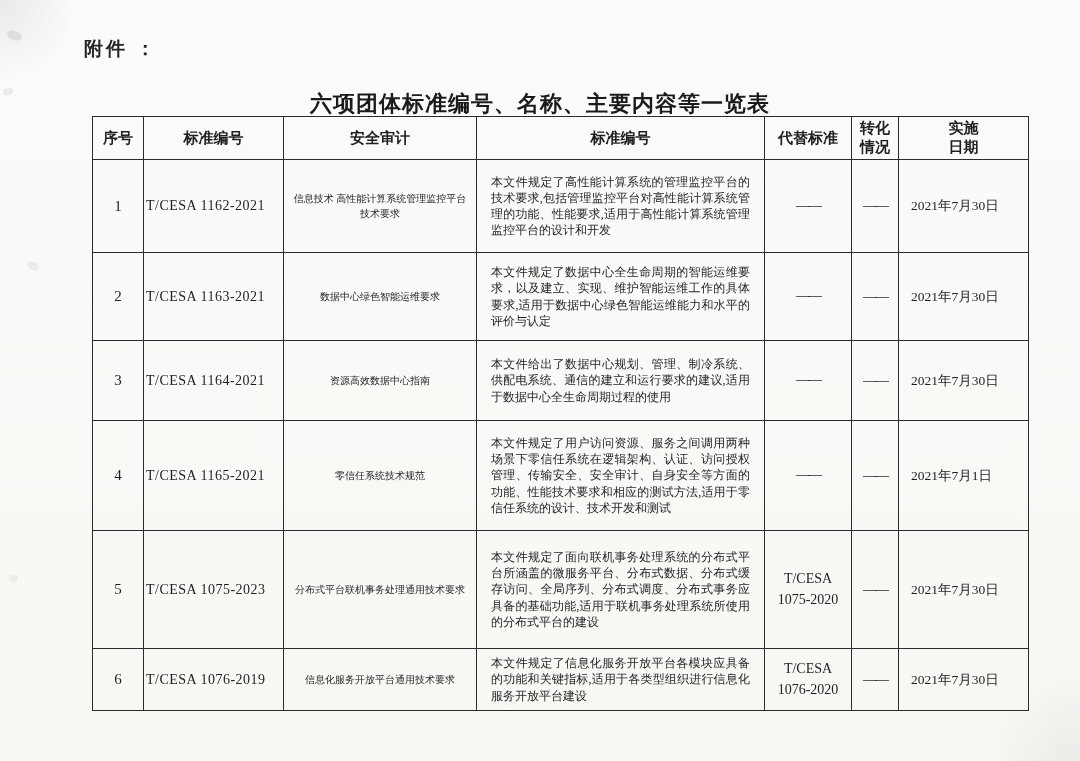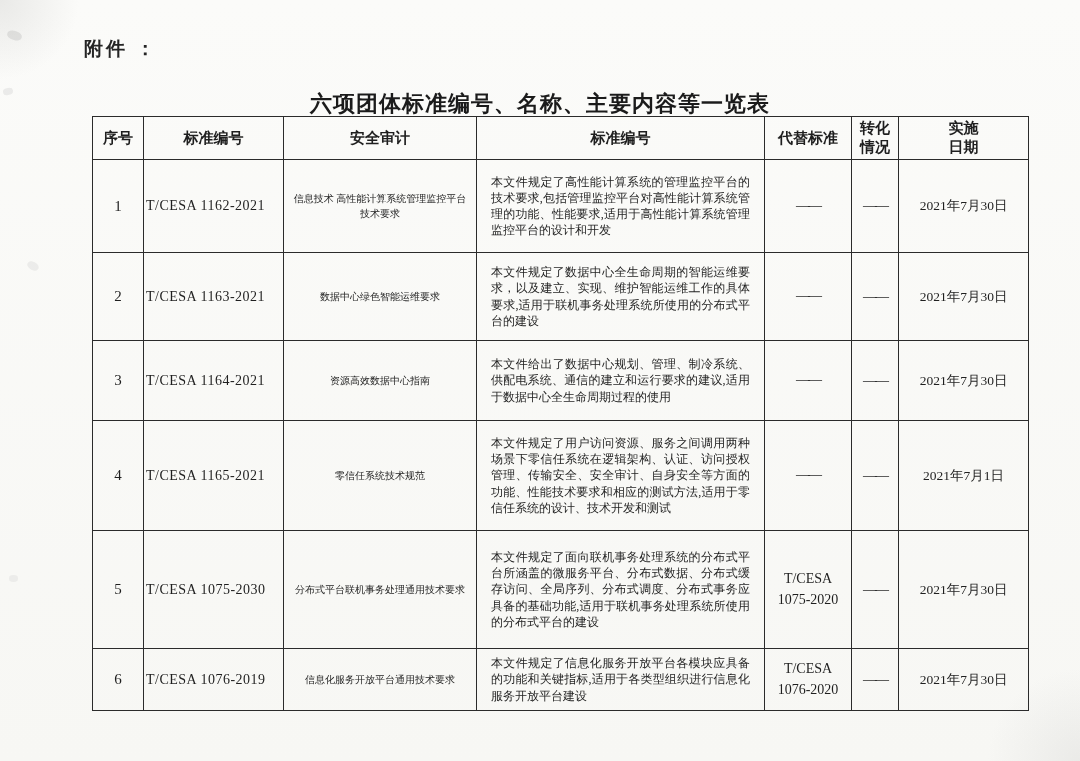--- a/index.html
+++ b/index.html
@@ -43,21 +43,21 @@
   .standards th{
     font-size:15px;font-weight:700;text-align:center;
     white-space:pre-line;line-height:1.25;
   }
   td.c-no{text-align:center;font-size:15px;}
   td.c-code{font-size:14px;white-space:nowrap;letter-spacing:.5px;padding:2px 2px;}
   td.c-name{text-align:center;font-size:10px;line-height:1.5;padding:2px 8px;}
   td.c-content{text-align:justify;font-size:12px;line-height:1.34;padding:3px 14px;}
   td.c-replaces{text-align:center;font-size:14px;line-height:1.45;padding:2px 3px;}
   td.c-conv{text-align:center;font-size:14px;letter-spacing:-2px;padding:2px 1px;}
-  td.c-date{text-align:center;font-size:13.5px;white-space:nowrap;padding:2px 12px;}
+  td.c-date{font-size:13.5px;white-space:nowrap;padding:2px 12px;}
   .dashcell{letter-spacing:-2px;}
 </style>
 </head>
 <body>
 
 <div class="page">
   <div class="artifact art1"></div>
   <div class="artifact art2"></div>
   <div class="artifact art3"></div>
   <div class="artifact art4"></div>
@@ -93,21 +93,21 @@
       <td class="c-name">信息技术 高性能计算系统管理监控平台技术要求</td>
       <td class="c-content">本文件规定了高性能计算系统的管理监控平台的技术要求,包括管理监控平台对高性能计算系统管理的功能、性能要求,适用于高性能计算系统管理监控平台的设计和开发</td>
       <td class="c-replaces dashcell">——</td>
       <td class="c-conv">——</td>
       <td class="c-date">2021年7月30日</td>
     </tr>
     <tr style="height:88px">
       <td class="c-no">2</td>
       <td class="c-code">T/CESA 1163-2021</td>
       <td class="c-name">数据中心绿色智能运维要求</td>
-      <td class="c-content">本文件规定了数据中心全生命周期的智能运维要求，以及建立、实现、维护智能运维工作的具体要求,适用于联机事务处理系统所使用的分布式平台的建设</td>
+      <td class="c-content">本文件规定了数据中心全生命周期的智能运维要求，以及建立、实现、维护智能运维工作的具体要求,适用于数据中心绿色智能运维能力和水平的评价与认定</td>
       <td class="c-replaces dashcell">——</td>
       <td class="c-conv">——</td>
       <td class="c-date">2021年7月30日</td>
     </tr>
     <tr style="height:80px">
       <td class="c-no">3</td>
       <td class="c-code">T/CESA 1164-2021</td>
       <td class="c-name">资源高效数据中心指南</td>
       <td class="c-content">本文件给出了数据中心规划、管理、制冷系统、供配电系统、通信的建立和运行要求的建议,适用于数据中心全生命周期过程的使用</td>
       <td class="c-replaces dashcell">——</td>
@@ -118,21 +118,21 @@
       <td class="c-no">4</td>
       <td class="c-code">T/CESA 1165-2021</td>
       <td class="c-name">零信任系统技术规范</td>
       <td class="c-content">本文件规定了用户访问资源、服务之间调用两种场景下零信任系统在逻辑架构、认证、访问授权管理、传输安全、安全审计、自身安全等方面的功能、性能技术要求和相应的测试方法,适用于零信任系统的设计、技术开发和测试</td>
       <td class="c-replaces dashcell">——</td>
       <td class="c-conv">——</td>
       <td class="c-date">2021年7月1日</td>
     </tr>
     <tr style="height:118px">
       <td class="c-no">5</td>
-      <td class="c-code">T/CESA 1075-2030</td>
+      <td class="c-code">T/CESA 1075-2023</td>
       <td class="c-name">分布式平台联机事务处理通用技术要求</td>
       <td class="c-content">本文件规定了面向联机事务处理系统的分布式平台所涵盖的微服务平台、分布式数据、分布式缓存访问、全局序列、分布式调度、分布式事务应具备的基础功能,适用于联机事务处理系统所使用的分布式平台的建设</td>
       <td class="c-replaces">T/CESA 1075-2020</td>
       <td class="c-conv">——</td>
       <td class="c-date">2021年7月30日</td>
     </tr>
     <tr style="height:62px">
       <td class="c-no">6</td>
       <td class="c-code">T/CESA 1076-2019</td>
       <td class="c-name">信息化服务开放平台通用技术要求</td>

